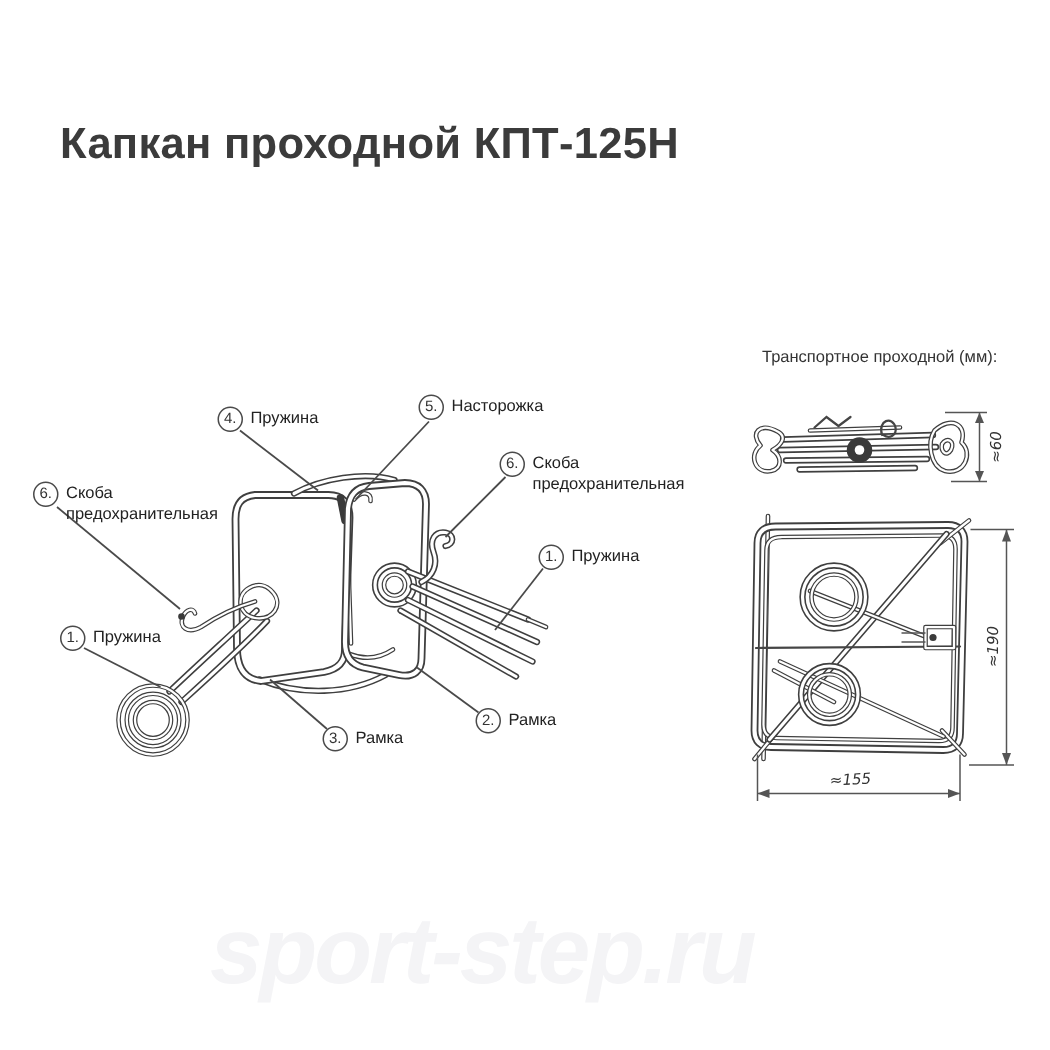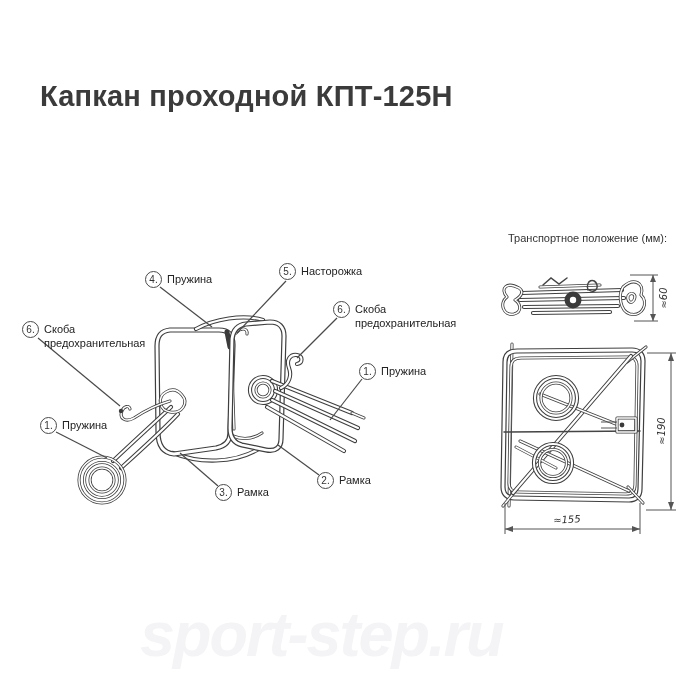--- a/index.html
+++ b/index.html
@@ -40,21 +40,21 @@
   }
   .co-label{font-size:11px;line-height:13.5px;padding-top:2px;white-space:nowrap;}
 </style>
 </head>
 <body>
 
 <div id="watermark" class="abs">sport-step.ru</div>
 
 <div id="title" class="abs">Капкан проходной КПТ-125Н</div>
 
-<div id="transport-heading" class="abs">Транспортное положение (мм):</div>
+<div id="transport-heading" class="abs">Транспортное проходной (мм):</div>
 
 <svg width="700" height="700" viewBox="0 0 700 700">
 
   <g>
 
     <g>
       <path class="to4" d="M 173,453 C 200,464 233,463 257,450"></path>
         <path class="ti4" d="M 173,453 C 200,464 233,463 257,450"></path>
       <path class="to3" d="M 233,436 C 243,440 253,439 262,433"></path>
         <path class="ti3" d="M 233,436 C 243,440 253,439 262,433"></path>

